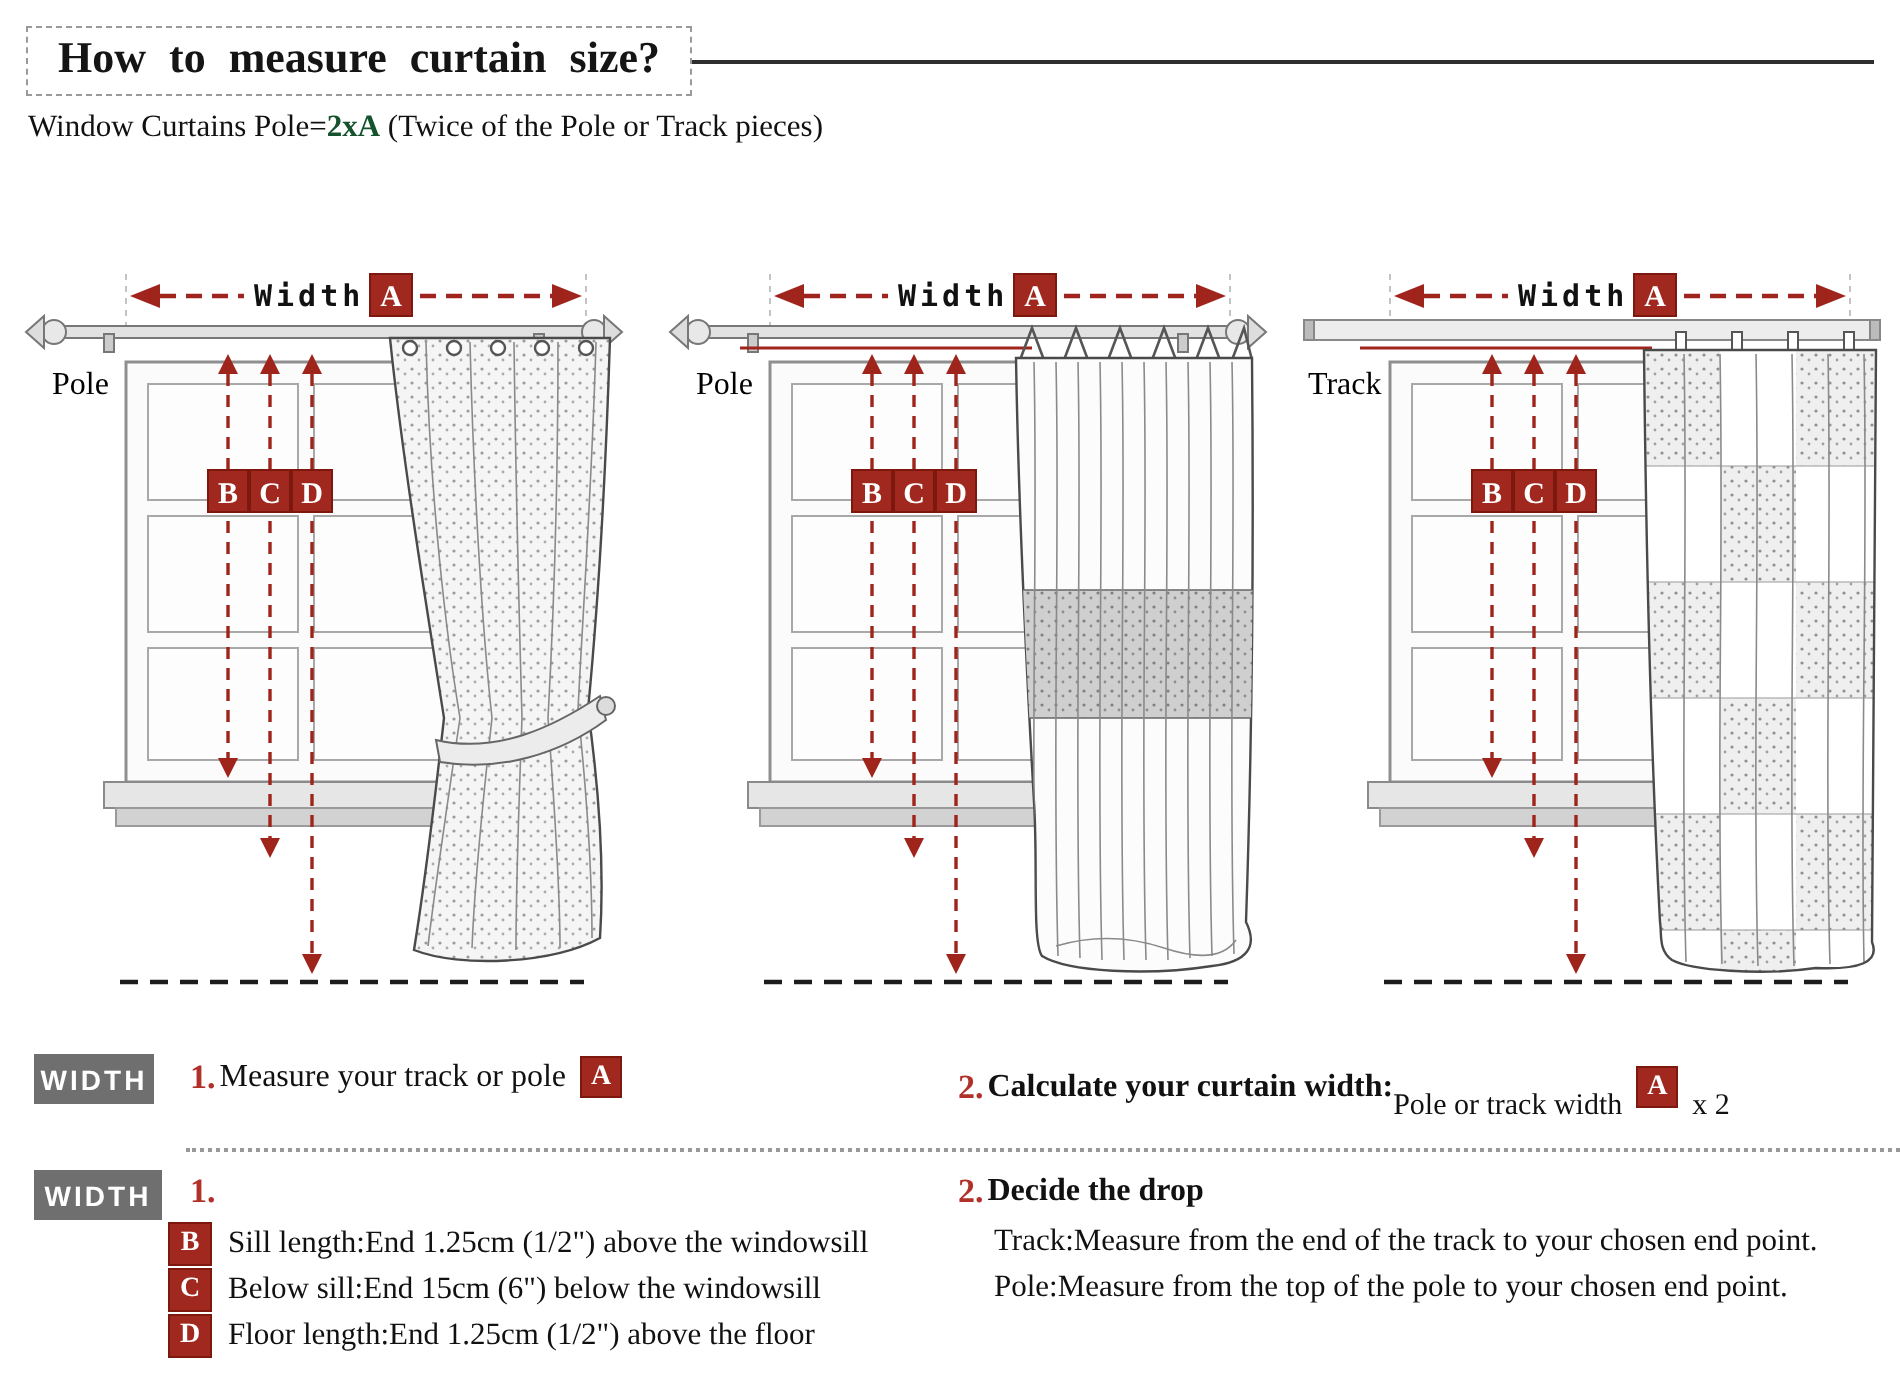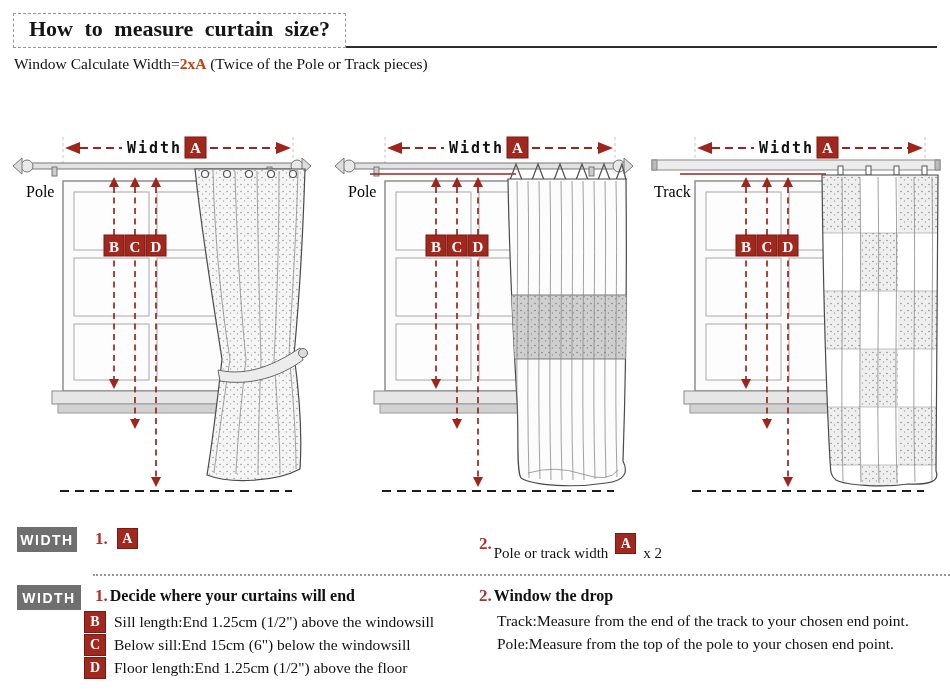--- a/index.html
+++ b/index.html
@@ -1,28 +1,28 @@
 <!DOCTYPE html>
 <html><head>
 <meta charset="utf-8">
 <style>
   html,body{margin:0;padding:0;background:#fff;}
   .page{position:relative;width:950px;height:700px;background:#ffffff;overflow:hidden;
         font-family:"Liberation Serif",serif;color:#111;}
 
   
-  .header-row{position:absolute;left:13px;top:13px;width:924px;display:flex;align-items:flex-end;}
+  .header-row{position:absolute;left:13px;top:13px;width:924px;display:flex;align-items:center;}
   .title-box{border:1px dashed #9a9a9a;padding:2px 15px 5px 15px;font-weight:bold;font-size:22px;
              word-spacing:6px;white-space:nowrap;color:#151515;}
   .title-line{flex:1;border-top:2px solid #2e2e2e;height:0;}
 
   
   .intro{position:absolute;left:14px;top:51px;font-size:15.5px;line-height:26px;}
   .intro p{margin:0;}
-  .red{color:#c2410c;font-weight:bold;}
+  .red{color:#14532d;font-weight:bold;}
 
   
   .diagram{position:absolute;top:133px;}
   .guide{stroke:#c4c4c4;stroke-width:1;stroke-dasharray:3,3;}
   .reddash{stroke:#9e241c;stroke-width:2.2;stroke-dasharray:8,5;fill:none;}
   .reddash2{stroke:#9e241c;stroke-width:1.7;stroke-dasharray:6,4.5;fill:none;}
   .redfill{fill:#9e241c;}
   .redbox{fill:#a0281e;stroke:#7d180f;stroke-width:1;}
   .boxletter{fill:#ffffff;font-family:"Liberation Serif",serif;font-weight:bold;font-size:15px;text-anchor:middle;}
   .width-text{font-family:"DejaVu Sans Mono",monospace;font-weight:bold;font-size:15px;letter-spacing:2px;fill:#111;}
@@ -53,21 +53,21 @@
 <body>
 
 <div class="page">
 
   <div class="header-row">
     <div class="title-box">How to measure  curtain  size?</div>
     <div class="title-line"></div>
   </div>
 
   <div class="intro">
-    <p><span>Window Calculate Width=</span><span class="red">2xA</span><span> (Twice of the Pole or Track pieces)</span></p>
+    <p><span>Window Curtains Pole=</span><span class="red">2xA</span><span> (Twice of the Pole or Track pieces)</span></p>
   </div>
 
   <svg class="diagram" style="left:8px" width="310" height="372" viewBox="0 0 310 372">
     <defs>
       <pattern id="spk1" width="7" height="7" patternUnits="userSpaceOnUse">
         <rect width="7" height="7" fill="#f5f5f5"></rect>
         <circle cx="2" cy="2.5" r="0.8" fill="#9b9b9b"></circle>
         <circle cx="5.5" cy="5" r="0.7" fill="#ababab"></circle>
       </pattern>
     </defs>
@@ -334,52 +334,53 @@
         <path class="fold" d="M292,44 C294,150 290,250 292,348"></path>
       </g>
       <path class="curtain-edge" d="M182,42 L298,42 C298,150 297,250 296,338 C300,348 290,352 268,351 C240,355 205,352 196,347 C189,342 191,334 190,328 C185,235 183,140 182,42 Z"></path>
     </g>
   </svg>
 
   <div class="sec-heading" style="left:17px;top:527px;width:60px">WIDTH</div>
 
   <div class="step" style="left:95px;top:528px">
     <span class="stepnum">1.</span>
+      <span>Measure your track or pole</span>
       <span class="badge">A</span>
   </div>
 
   <div class="step" style="left:479px;top:525px">
     <span class="stepnum">2.</span>
+      <span class="stepbold">Calculate your curtain width:</span>
       <span class="stepmid">Pole or track width</span>
       <span class="badge">A</span>
       <span class="stepmid">x 2</span>
   </div>
 
   <div class="dotted-divider" style="left:93px;top:574px;width:857px"></div>
 
   <div class="sec-heading" style="left:17px;top:585px;width:64px">WIDTH</div>
 
   <div class="step" style="left:95px;top:586px">
     <span class="stepnum">1.</span>
-      <span class="stepbold">Decide where your curtains will end</span>
   </div>
 
   <div class="len-item" style="left:84px;top:611px">
     <span class="badge">B</span>
       <span>Sill length:End 1.25cm (1/2") above the windowsill</span>
   </div>
   <div class="len-item" style="left:84px;top:634px">
     <span class="badge">C</span>
       <span>Below sill:End 15cm (6") below the windowsill</span>
   </div>
   <div class="len-item" style="left:84px;top:657px">
     <span class="badge">D</span>
       <span>Floor length:End 1.25cm (1/2") above the floor</span>
   </div>
 
   <div class="step" style="left:479px;top:586px">
     <span class="stepnum">2.</span>
-      <span class="stepbold">Window the drop</span>
+      <span class="stepbold">Decide the drop</span>
   </div>
   <div class="note" style="left:497px;top:635px">Pole:Measure from the top of the pole to your chosen end point.</div>
   <div class="note" style="left:497px;top:612px">Track:Measure from the end of the track to your chosen end point.</div>
 
 </div>
 
 </body></html>

